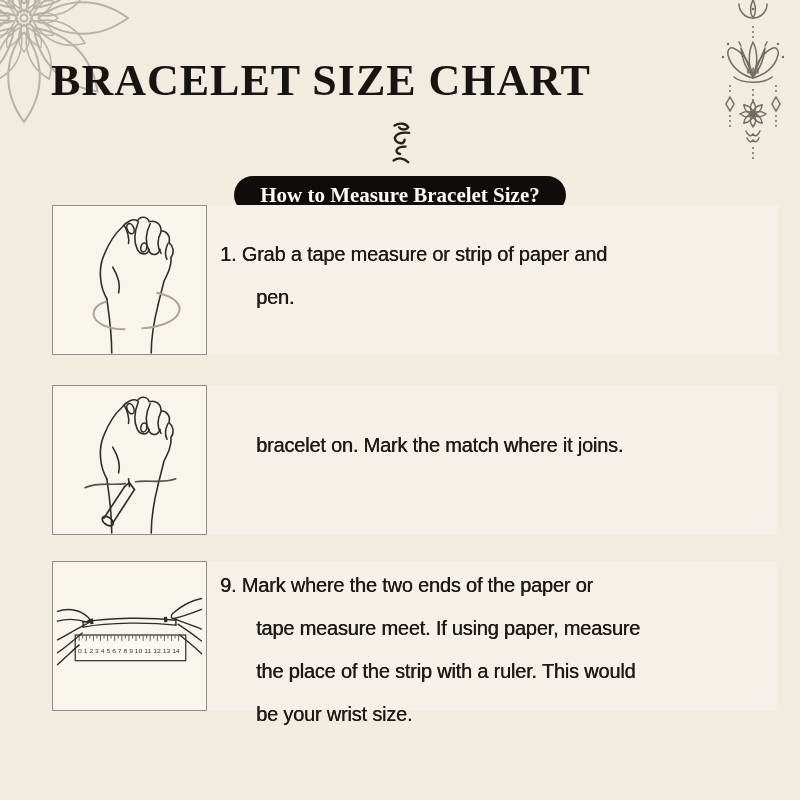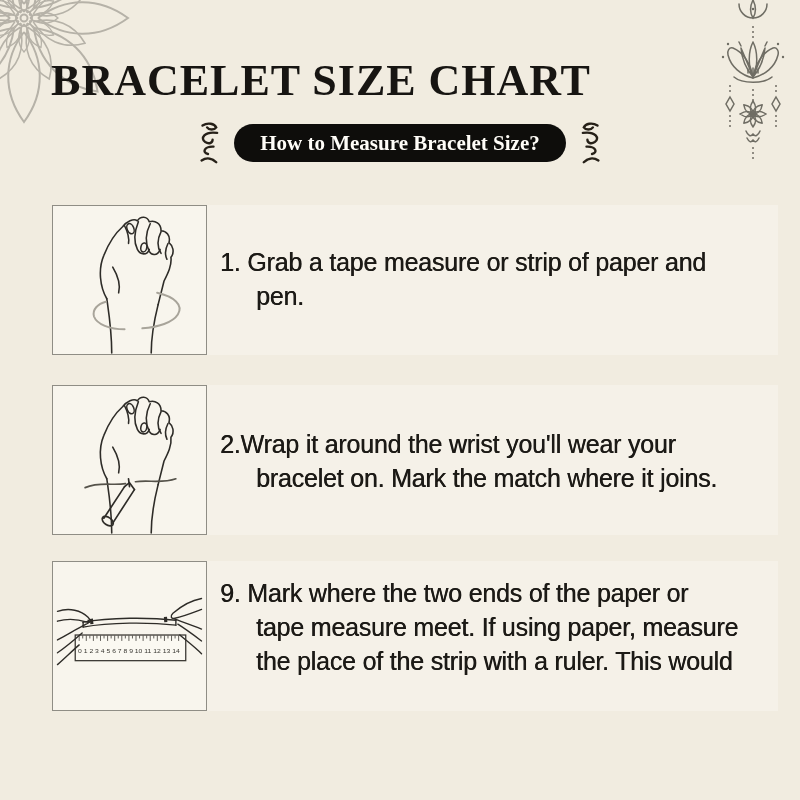--- a/index.html
+++ b/index.html
@@ -8,47 +8,47 @@
     background:#f1ece0;color:#1c1a16;
     font-family:"Liberation Sans",sans-serif;
   }
   .page-title{
     position:absolute;top:52px;left:0;width:642px;text-align:center;
     font-family:"Liberation Serif",serif;font-weight:bold;
     font-size:44px;line-height:58px;letter-spacing:1px;color:#171512;
   }
   .badge-row{
     position:absolute;top:121px;left:0;width:800px;
-    display:flex;justify-content:center;align-items:center;gap:11px;
+    display:flex;justify-content:center;align-items:center;gap:11px;flex-direction:column;
   }
   .badge{
     background:#0e0d0b;color:#fffdf8;border-radius:22px;
     font-family:"Liberation Serif",serif;font-weight:bold;
     font-size:21px;line-height:24px;padding:7px 26px;white-space:nowrap;
   }
   .swirl{width:30px;height:44px;}
   .swirl.right{transform:scaleX(-1);}
   .step-row{
     position:absolute;left:52px;width:726px;height:150px;
     background:#f5f1e8;
   }
   .row-1{top:205px}.row-2{top:385px}.row-3{top:561px}
   .step-box{
     position:absolute;left:0;top:0;width:155px;height:150px;
     background:#f8f5ed;border:1.5px solid #8f8d85;box-sizing:border-box;
   }
   .step-box svg{width:100%;height:100%;display:block;}
   .step-text{
-    position:absolute;left:168px;top:12px;width:556px;
-    font-size:25px;line-height:34px;letter-spacing:-0.2px;
+    position:absolute;left:168px;top:4px;width:556px;
+    font-size:20px;line-height:34px;letter-spacing:-0.2px;
     text-shadow:0.4px 0 0 currentColor;
   }
   .t1{padding-top:28px}.t2{padding-top:30px}.t3{padding-top:3px}
   .step-line{display:block;min-height:34px;}
-  .step-line.cont{padding-left:36px;}
+  .step-line.cont{padding-left:36px;margin-top:9px;}
   .footer-note{
     position:absolute;top:724px;left:0;width:800px;text-align:center;
     font-size:28px;line-height:34px;white-space:nowrap;
   }
   .footer-inner{
     display:inline-block;transform:scaleX(0.75);transform-origin:50% 50%;
     text-shadow:0.5px 0 0 currentColor;
   }
   .mandala{position:absolute;left:0;top:0;width:150px;height:140px;}
   .lotus{position:absolute;left:690px;top:0;width:110px;height:170px;}
@@ -224,21 +224,20 @@
         <g fill="none" stroke="#2e2c28" stroke-width="1.7" stroke-linecap="round" stroke-linejoin="round">
           <path d="M74,94 L75,102"></path>
           <path d="M70,102 L75,98 L80,105"></path>
           <path d="M70,102 L49,134"></path>
           <path d="M80,105 L58,139"></path>
           <ellipse cx="53" cy="137" rx="6.4" ry="3.8" transform="rotate(35 53 137)"></ellipse>
         </g>
       </svg>
     </div>
     <div class="step-text t2">
-      <span class="step-line">2.Wrap it around the wrist you'll wear your</span>
       <span class="step-line cont">bracelet on. Mark the match where it joins.</span>
     </div>
   </div>
 
   <div class="step-row row-3">
     <div class="step-box">
       <svg viewBox="0 0 150 150" aria-hidden="true">
         <g fill="none" stroke="#2e2c28" stroke-width="1.4" stroke-linecap="round" stroke-linejoin="round">
           <path d="M28,61 C55,56 95,56 122,59"></path>
           <path d="M28,66 C55,61 95,61 122,64"></path>
@@ -264,17 +263,18 @@
           <path d="M148,68 C138,64 129,61 121,58"></path>
           <path d="M148,80 C140,74 132,68 124,63"></path>
           <path d="M148,93 C141,86 133,80 126,74"></path>
         </g>
       </svg>
     </div>
     <div class="step-text t3">
       <span class="step-line">9. Mark where the two ends of the paper or</span>
       <span class="step-line cont">tape measure meet. If using paper, measure</span>
       <span class="step-line cont">the place of the strip with a ruler. This would</span>
+      <span class="step-line cont">be your wrist size.</span>
     </div>
   </div>
 
 
 </div>
 
 </body></html>

